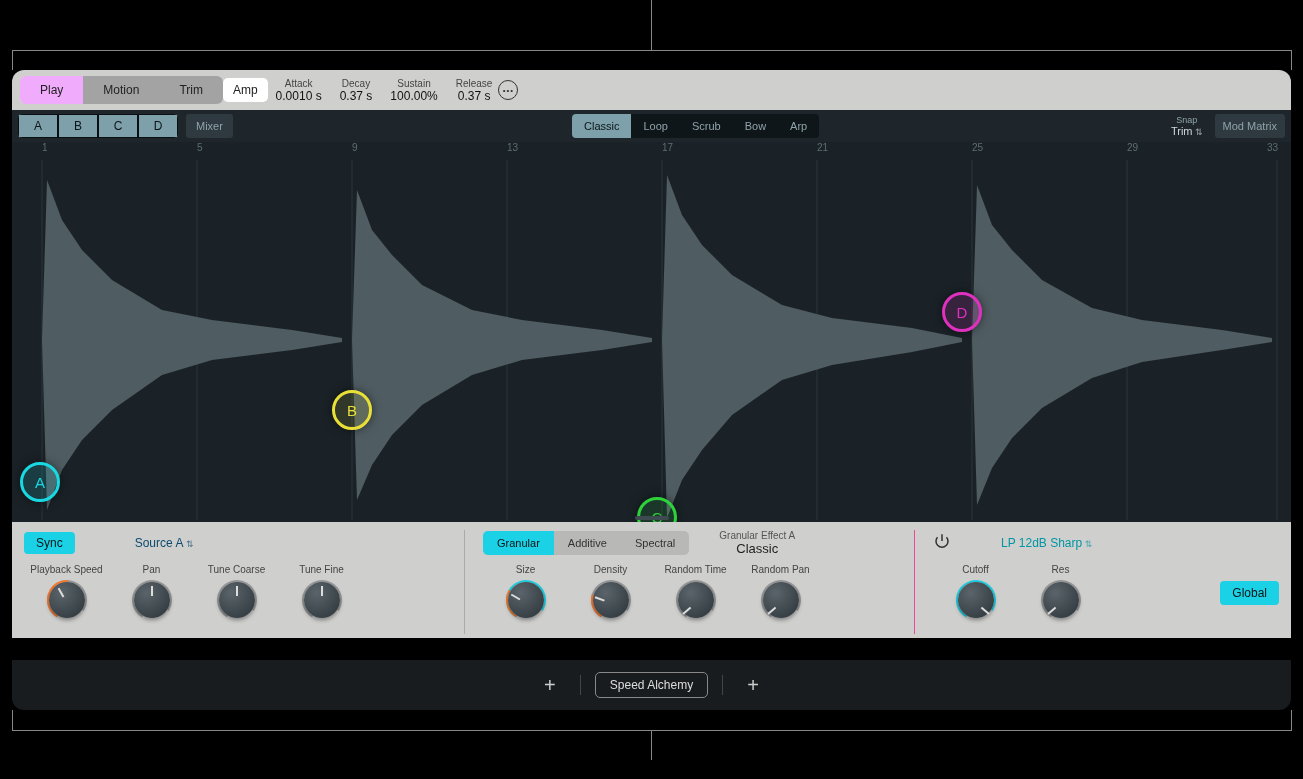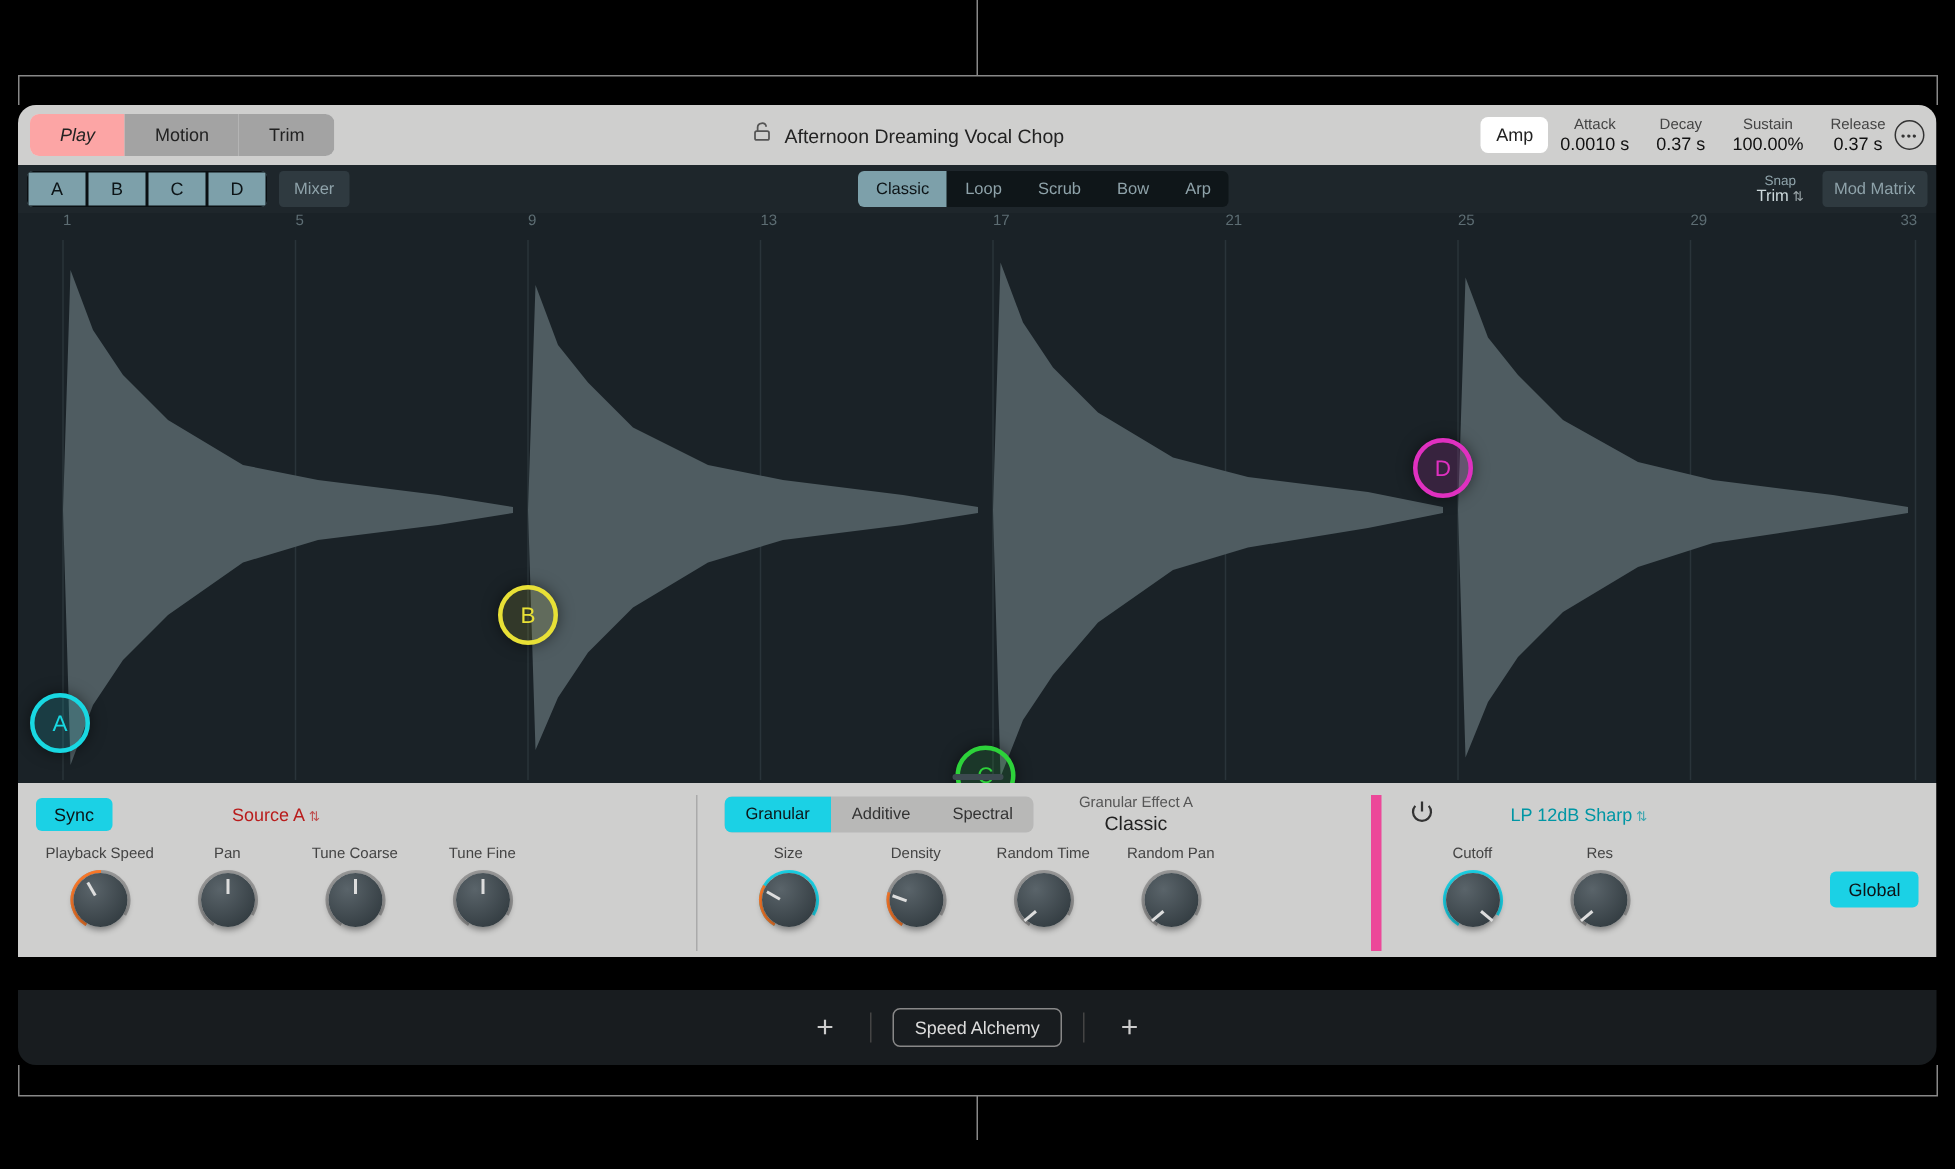--- a/index.html
+++ b/index.html
@@ -9,21 +9,21 @@
 .top-bracket-h { position: absolute; left: 12px; top: 50px; width: 1280px; height: 1px; background: #888; }
 .top-bracket-lv { position: absolute; left: 12px; top: 50px; width: 1px; height: 20px; background: #888; }
 .top-bracket-rv { position: absolute; left: 1291px; top: 50px; width: 1px; height: 20px; background: #888; }
 .bottom-bracket-v { position: absolute; left: 651px; top: 730px; width: 1px; height: 30px; background: #888; }
 .bottom-bracket-h { position: absolute; left: 12px; top: 730px; width: 1280px; height: 1px; background: #888; }
 .bottom-bracket-lv { position: absolute; left: 12px; top: 710px; width: 1px; height: 20px; background: #888; }
 .bottom-bracket-rv { position: absolute; left: 1291px; top: 710px; width: 1px; height: 20px; background: #888; }
 .header-bar { display: flex; align-items: center; background: #cfcfce; height: 40px; padding: 4px 8px; gap: 0; }
 .header-tabs { display: flex; background: #e5e5e4; border-radius: 6px; overflow: hidden; height: 28px; }
 .header-tab { font-size: 12px; color: #222; padding: 0 20px; display: flex; align-items: center; cursor: pointer; background: #a3a3a3;}
-.header-tab.active { background: #fca5a5; font-weight: 500; font-style: italic; }
+.header-tab.active { background: #f0abfc; font-weight: 500; }
 .preset-area { flex: 1; display: flex; align-items: center; justify-content: center; gap: 8px; }
 .lock-icon { width: 14px; height: 14px; color: #555; }
 .preset-name { font-size: 13px; color: #222; }
 .amp-btn { background: #fff; border-radius: 5px; font-size: 12px; padding: 5px 10px; color: #222; cursor: pointer; margin-right: 8px;}
 .adsr-group { display: flex; gap: 18px; margin-right: 6px; }
 .adsr-item { text-align: center; }
 .adsr-label { font-size: 10px; color: #444; }
 .adsr-value { font-size: 12px; color: #111; }
 .more-btn { width: 20px; height: 20px; border: 1.5px solid #333; border-radius: 50%; display: flex; align-items: center; justify-content: center; font-size: 10px; color: #333; cursor: pointer; letter-spacing: 1px;}
 .more-btn::before { content: "•••"; font-size: 8px; }
@@ -46,24 +46,24 @@
 .handle { position: absolute; width: 40px; height: 40px; border-radius: 50%; display: flex; align-items: center; justify-content: center; font-size: 15px; font-weight: 500; cursor: grab; box-shadow: 0 0 10px rgba(0,0,0,0.5);}
 .handle-a { border: 3px solid #18d8e2; color: #18d8e2; background: rgba(24,216,226,0.15); left: 8px; top: 320px;}
 .handle-b { border: 3px solid #e8e036; color: #e8e036; background: rgba(232,224,54,0.12); left: 320px; top: 248px;}
 .handle-c { border: 3px solid #2dd23a; color: #2dd23a; background: rgba(45,210,58,0.12); left: 625px; top: 355px;}
 .handle-d { border: 3px solid #e030c0; color: #e030c0; background: rgba(224,48,192,0.15); left: 930px; top: 150px;}
 .divider-handle { position: absolute; bottom: 2px; left: 50%; transform: translateX(-50%); width: 34px; height: 4px; background: #3d4a50; border-radius: 2px; cursor: ns-resize; }
 .controls-area { background: #cfcfce; height: 116px; display: flex; padding: 8px 12px 4px 12px;}
 .ctrl-section { display: flex; flex-direction: column; }
 .ctrl-section.s1 { width: 440px; }
 .ctrl-section.s2 { width: 450px; border-left: 1px solid #aaa; padding-left: 18px;}
-.ctrl-section.s3 { flex: 1; border-left: 7px solid #ec4899; padding-left: 18px;}
+.ctrl-section.s3 { flex: 1; border-left: 1px solid #ec4899; padding-left: 18px;}
 .ctrl-row1 { display: flex; align-items: center; height: 26px; gap: 10px;}
 .sync-btn { background: #1bd1e5; color: #0d1417; font-size: 12px; padding: 4px 12px; border-radius: 4px; cursor: pointer;}
-.source-sel { color: #b91c1c; font-size: 12px; cursor: pointer; margin-left: 70px;}
+.source-sel { color: #0c4a6e; font-size: 12px; cursor: pointer; margin-left: 50px;}
 .engine-tabs { display: flex; background: #b8b8b7; border-radius: 5px; overflow: hidden; height: 24px;}
 .engine-tab { font-size: 11px; padding: 0 14px; display: flex; align-items: center; cursor: pointer; color: #333;}
 .engine-tab.active { background: #1bd1e5; color: #0d1417; }
 .effect-info { text-align: center; margin-left: 20px; }
 .effect-title { font-size: 10px; color: #555; }
 .effect-value { font-size: 13px; color: #222; }
 .power-btn { width: 18px; height: 18px; cursor: pointer; color: #333;}
 .filter-sel { color: #0096a4; font-size: 12px; cursor: pointer; margin-left: 40px;}
 .knob-row { display: flex; gap: 0; margin-top: 8px; }
 .knob-group { display: flex; flex-direction: column; align-items: center; width: 85px;}
@@ -92,29 +92,20 @@
 <div class="bottom-bracket-rv"></div>
 
 <div class="outer-frame">
 
   <div class="header-bar">
     <div class="header-tabs">
       <div class="header-tab active">Play</div>
       <div class="header-tab">Motion</div>
       <div class="header-tab">Trim</div>
     </div>
-    <div class="preset-area">
-      <span>
-        <svg class="lock-icon" viewBox="0 0 24 24" fill="none" stroke="currentColor" stroke-width="2">
-            <path d="M7 11V7a5 5 0 0 1 9.9-1"></path>
-            <rect x="4" y="11" width="16" height="10" rx="2"></rect>
-          </svg>
-      </span>
-      <span class="preset-name">Afternoon Dreaming Vocal Chop</span>
-    </div>
     <div class="amp-btn">Amp</div>
     <div class="adsr-group">
       <div class="adsr-item">
         <div class="adsr-label">Attack</div>
         <div class="adsr-value">0.0010 s</div>
       </div>
       <div class="adsr-item">
         <div class="adsr-label">Decay</div>
         <div class="adsr-value">0.37 s</div>
       </div>

